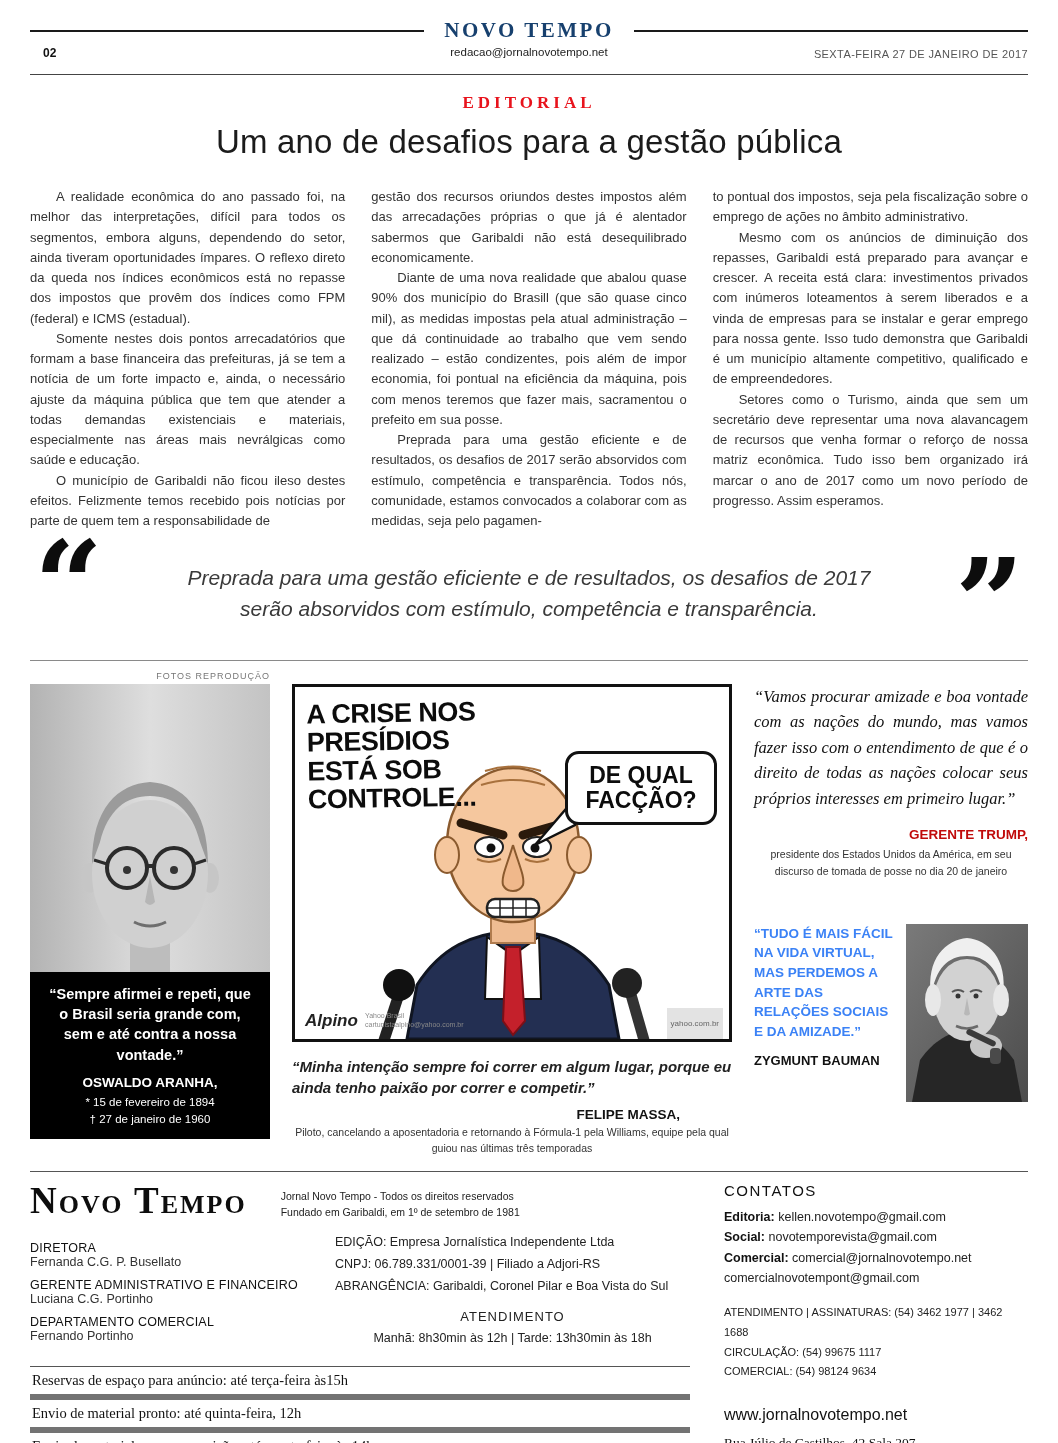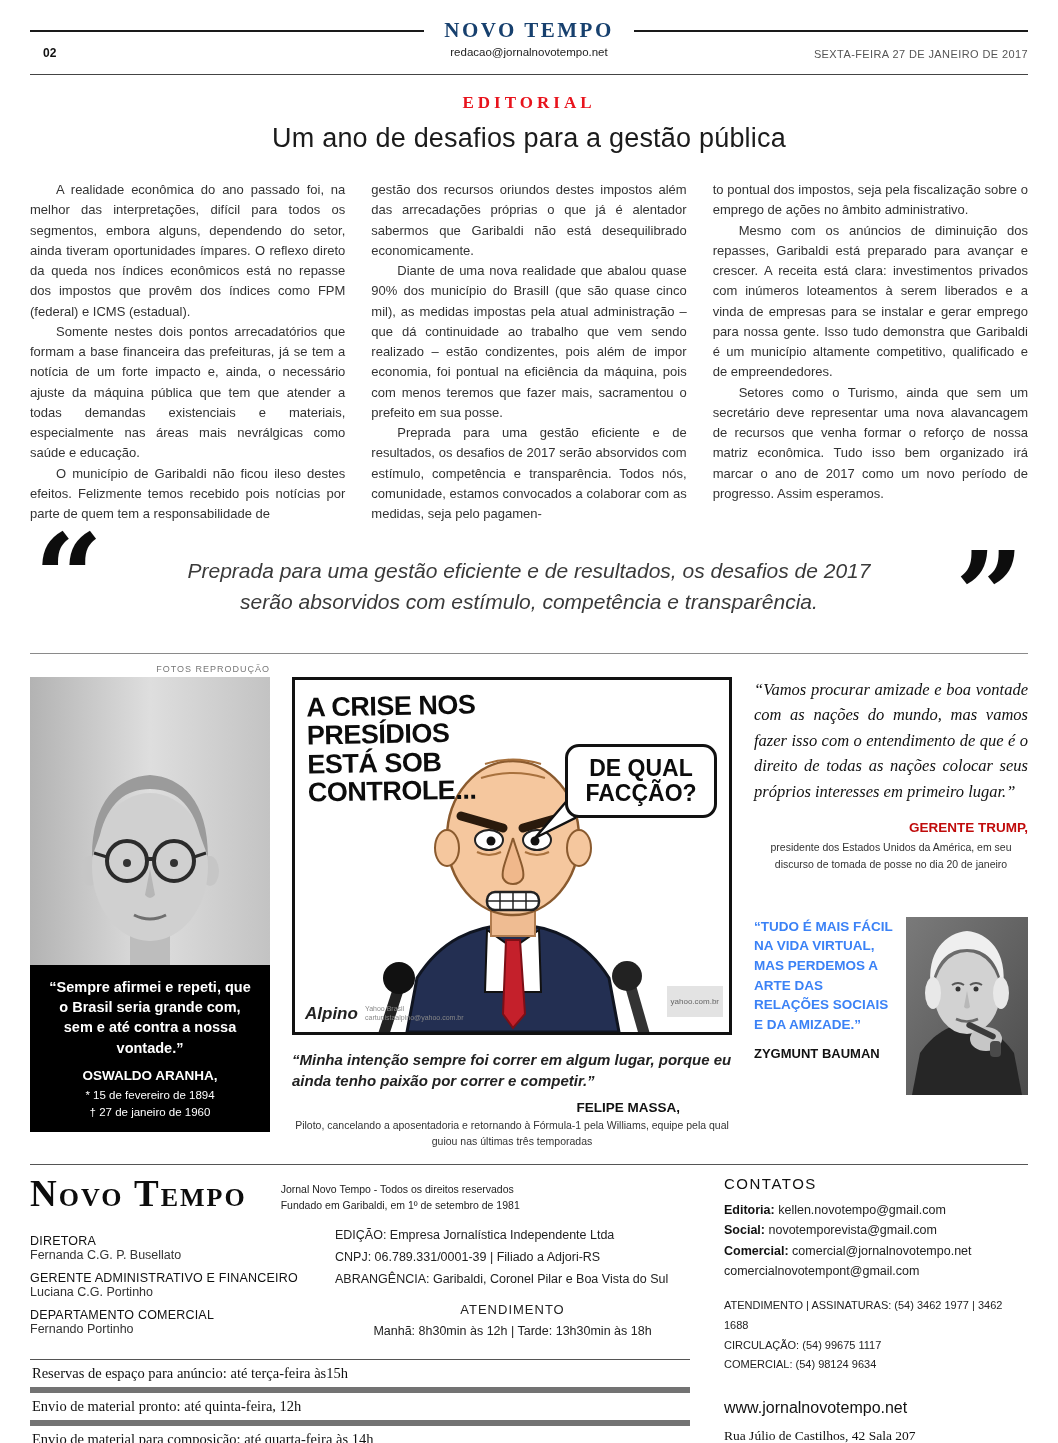--- a/index.html
+++ b/index.html
@@ -13,21 +13,21 @@
   .rule { flex:1; height:2px; background:#1a1a1a; }
   .masthead { padding:0 20px; font-family:"Liberation Serif", serif; font-weight:bold; font-size:21px; letter-spacing:2.5px; color:#17406e; }
   .topbar-info { position:relative; margin:3px 30px 0; height:20px; }
   .pagenum { position:absolute; left:0; top:0; font-weight:bold; font-size:12px; color:#111;margin-left:13px; }
   .hdr-email { text-align:center; font-size:11.5px; color:#222; }
   .hdr-date { position:absolute; right:0; top:2px; font-size:11px; color:#555; letter-spacing:0.4px; }
   .full-rule { height:1px; background:#444; margin:8px 30px 0; }
 
   
   .kicker { margin-top:18px; text-align:center; font-family:"Liberation Serif", serif; font-weight:bold; font-size:17px; letter-spacing:4px; color:#e8131c; }
-  .headline { margin-top:10px; text-align:center; font-size:27px; font-weight:500; color:#1b1b1b; letter-spacing:0.2px; }
+  .headline { margin-top:10px; text-align:center; font-size:33px; font-weight:500; color:#1b1b1b; letter-spacing:0.2px; }
 
   
   .columns { display:flex; gap:26px; margin:26px 30px 0; }
   .col { flex:1; font-size:13px; line-height:1.56; text-align:justify; color:#333; }
   .col p { text-indent:26px; margin:0; }
   .col p.noindent { text-indent:0; }
 
   
   .pullquote { display:flex; align-items:flex-start; margin:20px 34px 0; }
   .q-glyph { font-family:"DejaVu Serif", serif; font-weight:bold; font-size:120px; line-height:0.55; color:#0d0d0d; }
@@ -47,21 +47,21 @@
   .aranha-name { margin-top:10px; text-align:center; font-weight:bold; font-size:13.5px; }
   .aranha-dates { margin-top:4px; text-align:center; font-size:11.5px; line-height:1.5; white-space:pre-line; }
 
   .cartoon-col { width:440px; flex:0 0 auto; }
   .cartoon-box { position:relative; width:440px; height:358px; border:3px solid #111; background:#fff; }
   .cartoon-box > svg { position:absolute; left:0; top:0; width:100%; height:100%; }
   .cartoon-title { position:absolute; left:12px; top:12px; font-weight:bold; font-size:27px; line-height:1.05; letter-spacing:-0.5px; color:#0c0c0c; white-space:pre-line; transform:rotate(-1deg); }
   .bubble { position:absolute; right:12px; top:64px; width:152px; border:3px solid #111; border-radius:14px; background:#fff; padding:9px 6px; text-align:center; font-weight:bold; font-size:23px; line-height:1.1; color:#0c0c0c; white-space:pre-line; }
   .cartoon-sig { position:absolute; left:10px; bottom:8px; font-style:italic; font-weight:bold; font-size:17px; color:#222; }
   .cartoon-credit { position:absolute; left:70px; bottom:9px; font-size:7px; color:#888; line-height:1.3; white-space:pre-line; }
-  .cartoon-mark { position:absolute; right:6px; bottom:15px; font-size:8px; color:#666; background:#e3e3e3; padding:11px 4px; }
+  .cartoon-mark { position:absolute; right:6px; bottom:0; font-size:8px; color:#666; background:#e3e3e3; padding:11px 4px; }
 
   .massa-block { margin-top:14px; }
   .massa-quote { font-style:italic; font-weight:bold; font-size:15px; line-height:1.45; color:#222; }
   .massa-name { margin-top:8px; text-align:right; font-weight:bold; font-size:13.5px; color:#111; padding-right:52px; }
   .massa-role { margin-top:3px; text-align:center; font-size:10.5px; line-height:1.5; color:#333; }
 
   .right-col { flex:1; }
   .trump-quote { font-family:"Liberation Serif", serif; font-style:italic; font-size:16.5px; line-height:1.55; color:#111; text-align:justify; }
   .trump-name { margin-top:16px; text-align:right; font-weight:bold; font-size:13.5px; color:#c00b0b; }
   .trump-role { margin-top:4px; text-align:center; font-size:10.5px; line-height:1.6; color:#333; }

